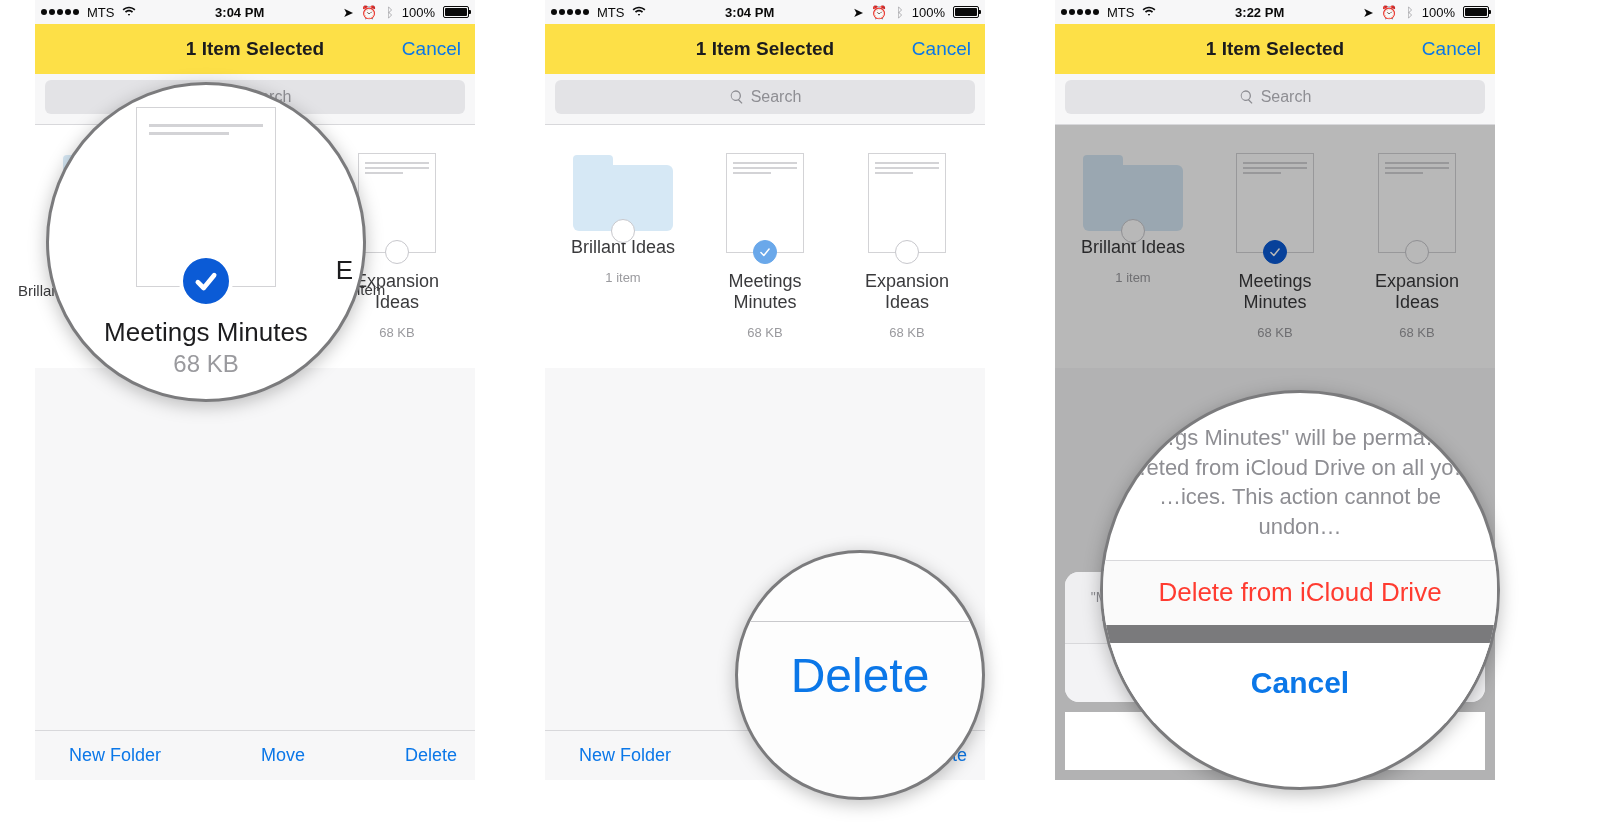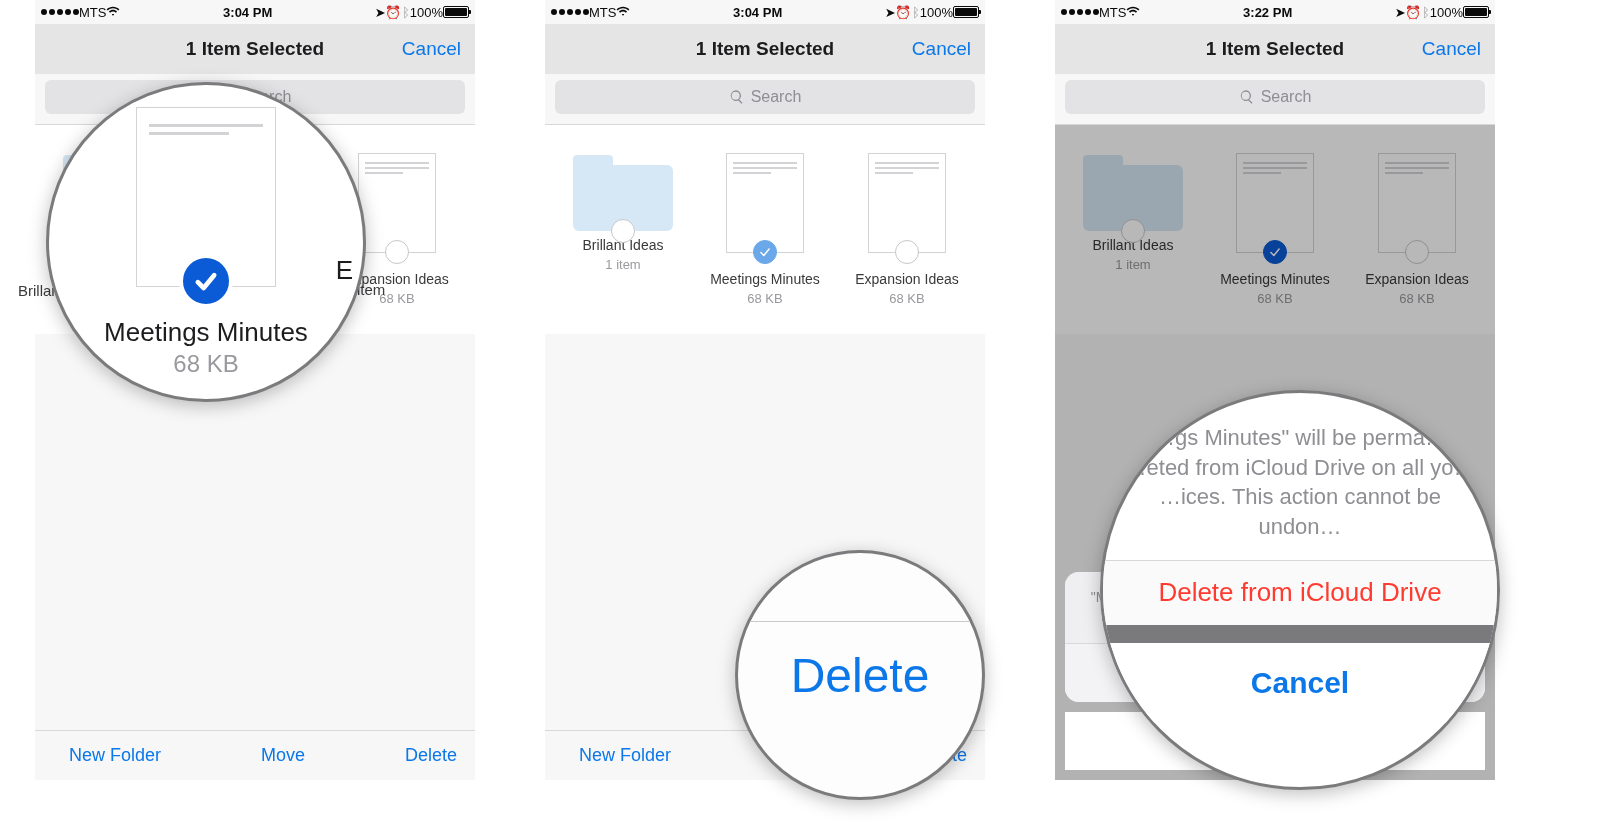--- a/index.html
+++ b/index.html
@@ -33,21 +33,21 @@
     padding: 0 6px;
     display: flex;
     align-items: center;
     justify-content: space-between;
     font-size: 13px;
     color: #0a0a0a;
     background: #f7f7f8;
     position: relative;
     z-index: 6;
   }
-  .status-left, .status-right { display: flex; align-items: center; gap: 0; }
+  .status-left, .status-right { display: flex; align-items: center; gap: 8px; }
   .dots { display: inline-flex; gap: 2px; }
   .dots span {
     width: 6px; height: 6px; border-radius: 50%; background: #0a0a0a; display: inline-block;
   }
   .wifi-icon, .loc-icon, .alarm-icon, .bt-icon {
     display: inline-block; font-size: 13px; line-height: 1;
   }
   .battery {
     width: 26px; height: 12px; border: 1px solid #0a0a0a; border-radius: 2px; position: relative;
   }
@@ -56,21 +56,21 @@
   }
   .battery .fill { position: absolute; inset: 1px; background: #0a0a0a; border-radius: 1px; }
   .dimmed .status-bar { color: #0a0a0a; }
   
   .nav {
     height: 50px;
     display: flex;
     align-items: center;
     justify-content: center;
     position: relative;
-    background: #e5e5e5;
+    background: #fde047;
     z-index: 6;
   }
   .nav-title {
     font-size: 19px;
     font-weight: 600;
     color: #1c1c1e;
   }
   .nav-cancel {
     position: absolute;
     right: 14px;
@@ -157,24 +157,24 @@
     border-color: #6aa8ea;
   }
   .sel-circle.checked.strong {
     background: #0b5bd6;
     border-color: #0b5bd6;
   }
   .sel-circle svg {
     width: 14px; height: 14px; position: absolute; top: 50%; left: 50%; transform: translate(-50%,-50%); stroke: #fff; fill: none; stroke-width: 2.5; stroke-linecap: round; stroke-linejoin: round;
   }
   .item-name {
-    margin-top: 18px; font-size: 14px; color: #3a3a3c;
+    margin-top: 18px; font-size: 18px; color: #3a3a3c;
   }
   .item-sub {
-    font-size: 13px; color: #9a9a9e; margin-top: 4px;
+    font-size: 13px; color: #9a9a9e; margin-top: 12px;
   }
   
   .toolbar {
     position: absolute;
     bottom: 0; left: 0; right: 0;
     height: 50px;
     border-top: 1px solid #d8d8db;
     background: #f7f7f8;
     display: flex;
     align-items: center;

